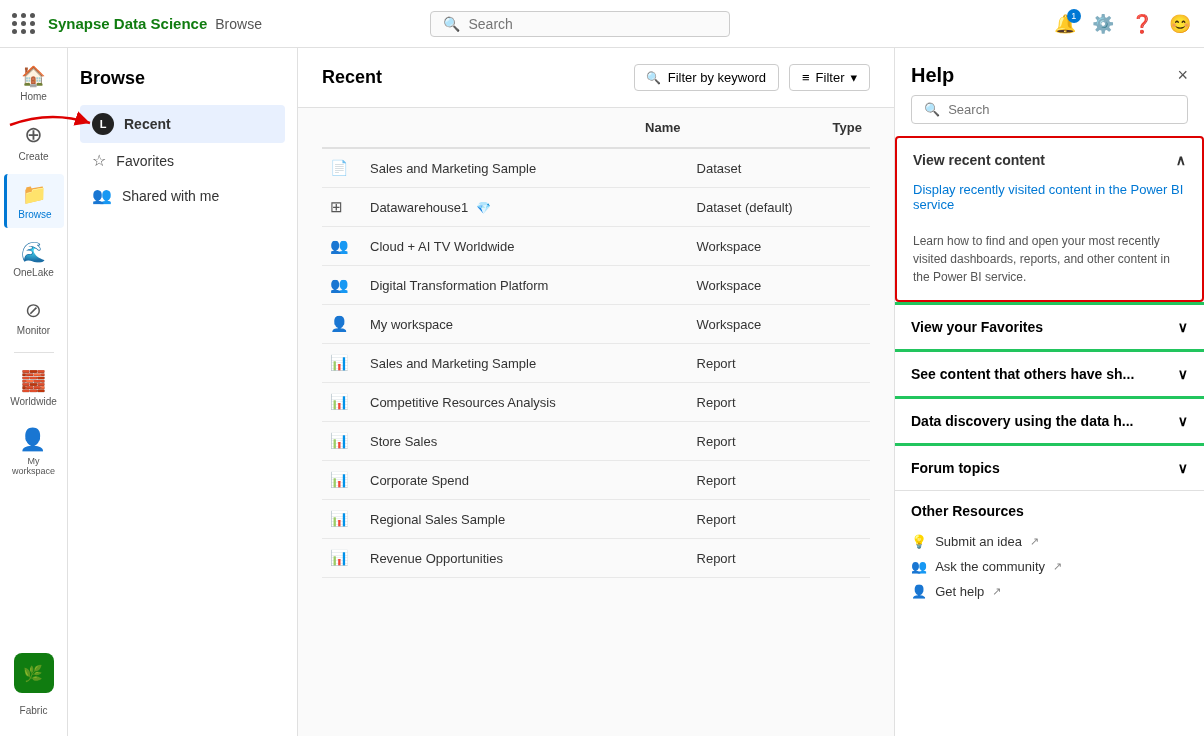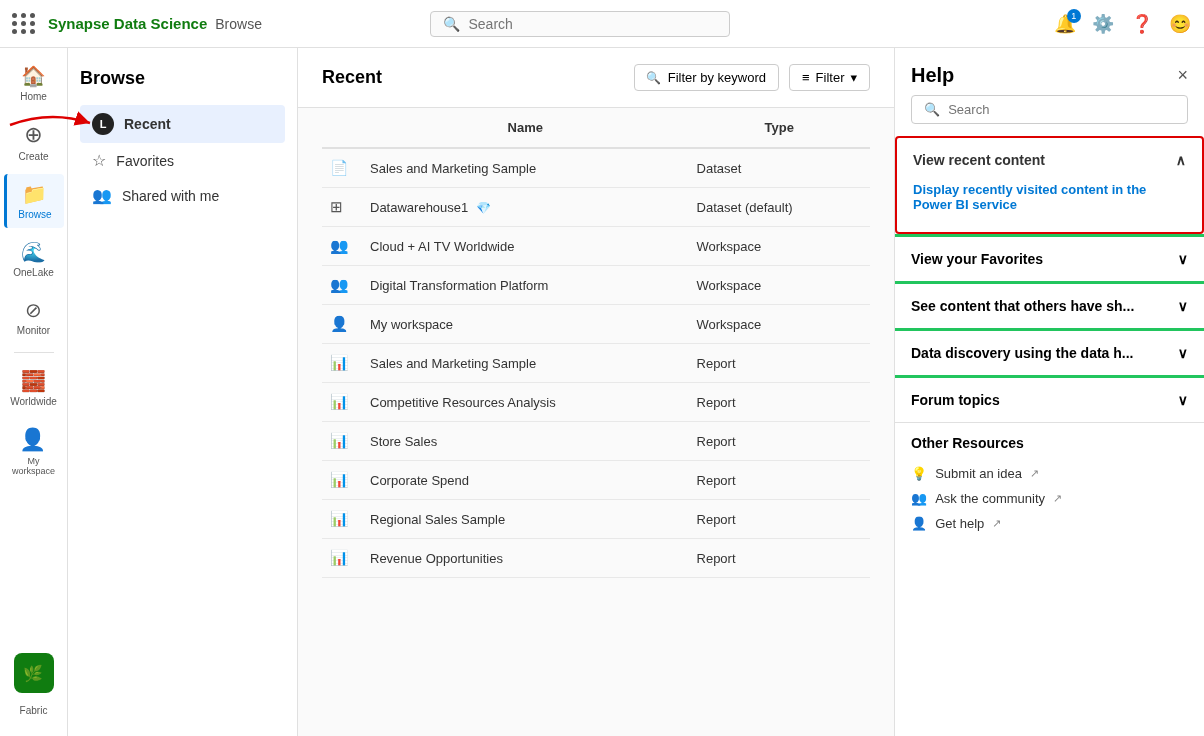--- a/index.html
+++ b/index.html
@@ -81,21 +81,21 @@
     .filter-btn {
       display: flex; align-items: center; gap: 6px;
       border: 1px solid #ccc; border-radius: 4px; padding: 5px 12px;
       background: #fff; cursor: pointer; font-size: 13px;
     }
 
     
     .table-wrapper { flex: 1; overflow-y: auto; padding: 0 24px; }
     .data-table { width: 100%; border-collapse: collapse; }
     .data-table th {
-      text-align: center; padding: 12px 8px; border-bottom: 2px solid #e0e0e0;
+      text-align: right; padding: 12px 8px; border-bottom: 2px solid #e0e0e0;
       font-size: 13px; font-weight: 600; color: #333; background: #fafafa;
       position: sticky; top: 0;
     }
     .data-table td { padding: 10px 8px; border-bottom: 1px solid #e8e8e8; font-size: 13px; color: #333; }
     .row-icon { color: #555; font-size: 15px; }
     .diamond-badge { font-size: 12px; margin-left: 4px; }
 
     
     .help-panel {
       width: 310px; background: #fff; border-left: 1px solid #e0e0e0;
@@ -116,21 +116,21 @@
     .help-search input { border: none; outline: none; font-size: 13px; width: 100%; background: transparent; }
 
     
     .help-section { border-top: 3px solid #22c55e; }
     .help-section-header {
       display: flex; align-items: flex-end; justify-content: space-between;
       padding: 14px 16px; cursor: pointer; font-size: 14px; font-weight: 600;
     }
     .help-section.expanded .help-section-header { }
     .help-section-content { padding: 0 16px 14px; font-size: 13px; color: #333; }
-    .help-section-link { color: #0078d4; font-weight: 700; text-decoration: none; display: block; margin-bottom: 6px; font-size: 13px; }
+    .help-section-link { color: #0078d4; font-weight: 400; text-decoration: none; display: block; margin-bottom: 20px; font-size: 13px; }
     .help-section-desc { color: #555; font-size: 12px; line-height: 1.5; }
 
     
     .highlighted-box {
       border: 2px solid #d00; border-radius: 4px;
       margin: 0; padding: 0;
     }
     .highlighted-box .help-section-header { color: #333; }
 
     
@@ -385,20 +385,21 @@
       <input type="text" placeholder="Search" style="">
     </div>
 
     <div class="help-section expanded highlighted-box">
       <div class="help-section-header">
         <span>View recent content</span>
         <span>∧</span>
       </div>
       <div class="help-section-content">
         <a class="help-section-link">Display recently visited content in the Power BI service</a>
+        <p class="help-section-desc">Learn how to find and open your most recently visited dashboards, reports, and other content in the Power BI service.</p>
       </div>
     </div>
 
     <div class="help-section">
       <div class="help-section-header">
         <span>View your Favorites</span>
         <span>∨</span>
       </div>
     </div>
 

